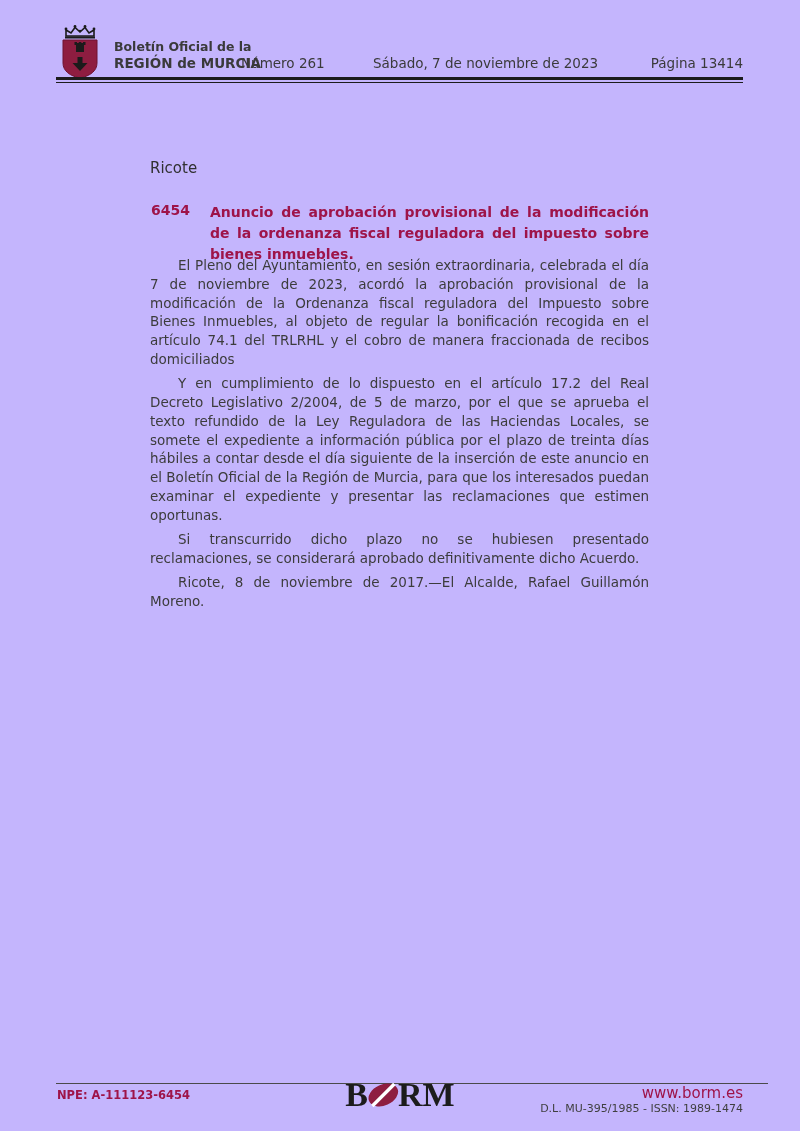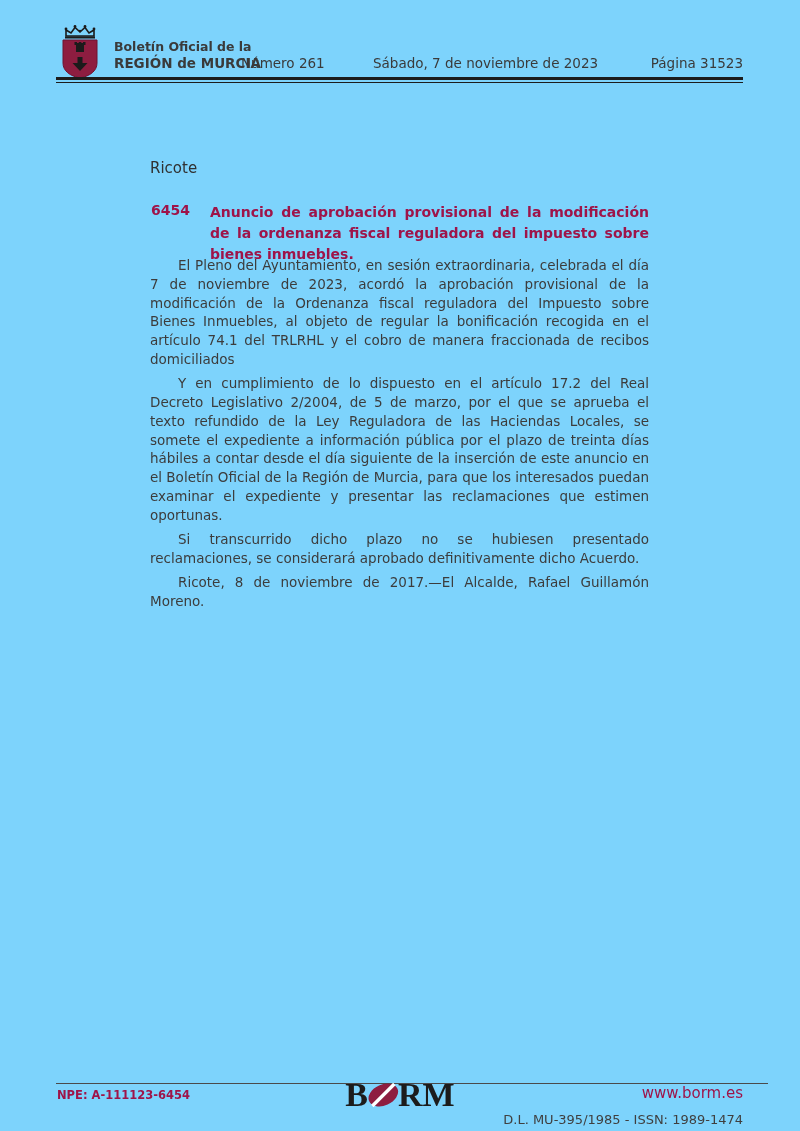--- a/index.html
+++ b/index.html
@@ -1,20 +1,20 @@
 <!DOCTYPE html>
 <html><head>
 <meta charset="utf-8">
 <style>
   html,body{margin:0;padding:0;background:#e9e9e9;}
   .page{
     position:relative;
     width:800px;height:1131px;
     margin:0 auto;
-    background:#7dd3fc;
+    background:#c4b5fd;
     font-family:"DejaVu Sans","Liberation Sans",sans-serif;
     color:#3c3c3c;
     overflow:hidden;
   }
   
   .logo-mark{position:absolute;left:54px;top:23px;width:52px;height:56px;}
   .logo-text{position:absolute;left:114px;top:39px;line-height:16px;color:#3a3a3a;}
   .logo-text .l1{font-size:12.5px;font-weight:bold;}
   .logo-text .l2{font-size:13.5px;font-weight:bold;}
   .h-item{position:absolute;top:55px;font-size:13.5px;color:#3a3a3a;white-space:nowrap;}
@@ -52,21 +52,21 @@
   .f-npe{position:absolute;left:57px;top:1088px;font-size:11.5px;font-weight:bold;color:#9e1449;}
   .f-logo{
     position:absolute;left:50%;top:1080px;transform:translateX(-50%);
     display:flex;align-items:center;
     font-family:"Liberation Serif","DejaVu Serif",serif;
     font-weight:bold;font-size:34px;color:#1c1c1c;line-height:30px;
   }
   .f-logo .o-icon{width:36px;height:30px;margin:0 -3px;}
   .f-right{position:absolute;right:57px;top:1085px;text-align:right;}
   .f-web{font-size:15px;color:#9e1449;text-decoration:none;display:block;line-height:16px;}
-  .f-legal{font-size:13px;color:#3f3f3f;line-height:13px;margin-top:12px;}
+  .f-legal{font-size:11px;color:#3f3f3f;line-height:13px;margin-top:1px;}
 </style>
 </head>
 <body>
 
 <div class="page">
 
   <div class="logo-mark">
     <svg width="52" height="56" viewBox="0 0 52 56" xmlns="http://www.w3.org/2000/svg">
 
       <g fill="none" stroke="#1b1b1b" stroke-width="1.6">
@@ -95,21 +95,21 @@
     </svg>
   </div>
 
   <div class="logo-text">
     <div class="l1">Boletín Oficial de la</div>
     <div class="l2">REGIÓN de MURCIA</div>
   </div>
 
   <div class="h-item h-num">Número 261</div>
   <div class="h-item h-date">Sábado, 7 de noviembre de 2023</div>
-  <div class="h-item h-page">Página 31523</div>
+  <div class="h-item h-page">Página 13414</div>
 
   <div class="h-rule"></div>
 
 
   <div class="municipality">Ricote</div>
 
   <div class="ann-num">6454</div>
   <div class="ann-title">Anuncio de aprobación provisional de la modificación de la ordenanza fiscal reguladora del impuesto sobre bienes inmuebles.</div>
 
   <div class="body-text">

